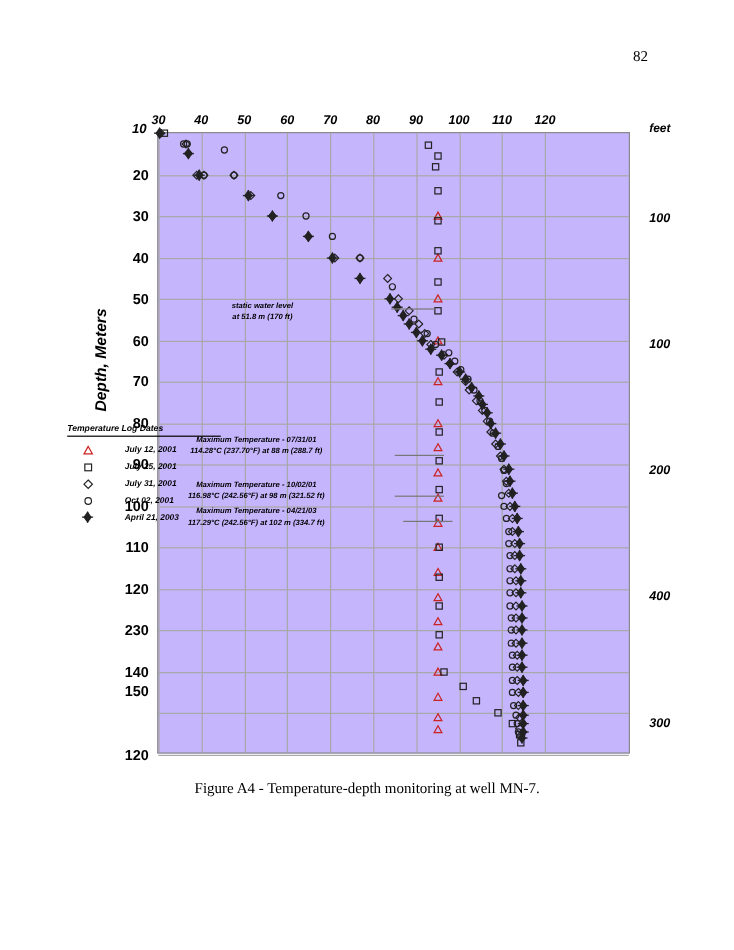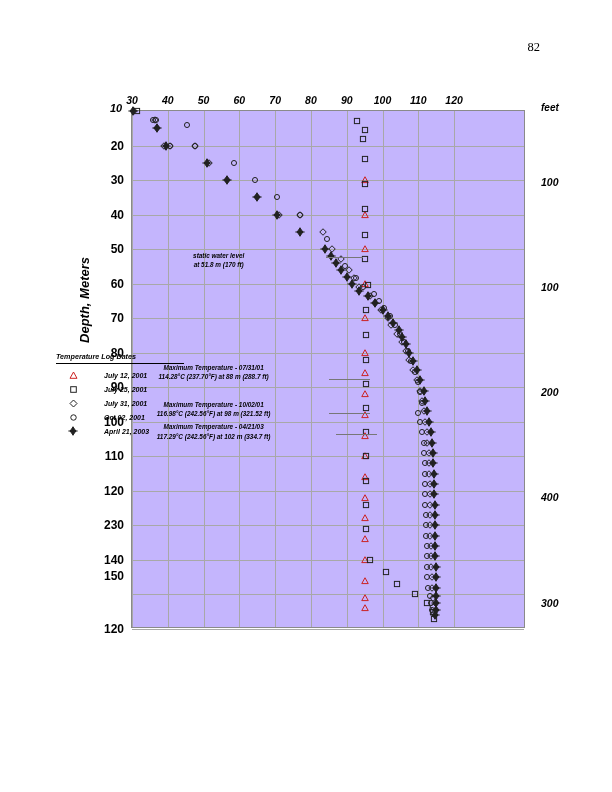--- a/index.html
+++ b/index.html
@@ -1318,13 +1318,14 @@
               <polygon points="6,2 8.879999999999999,6 6,10 3.12,6" fill="#222222" stroke="#222222" stroke-width="1"></polygon>
              <line x1="1.4000000000000004" y1="6" x2="10.6" y2="6" stroke="#222222" stroke-width="1.1"></line>
              <line x1="6" y1="1.4000000000000004" x2="6" y2="10.6" stroke="#222222" stroke-width="1.1"></line>
             </svg>
           </span>
           <span class="legend-lab">April 21, 2003</span>
         </div>
       </div>
   </div>
 
+  <div class="caption">Figure A4 - Temperature-depth monitoring at well MN-7.</div>
 </div>
 
 </body></html>

